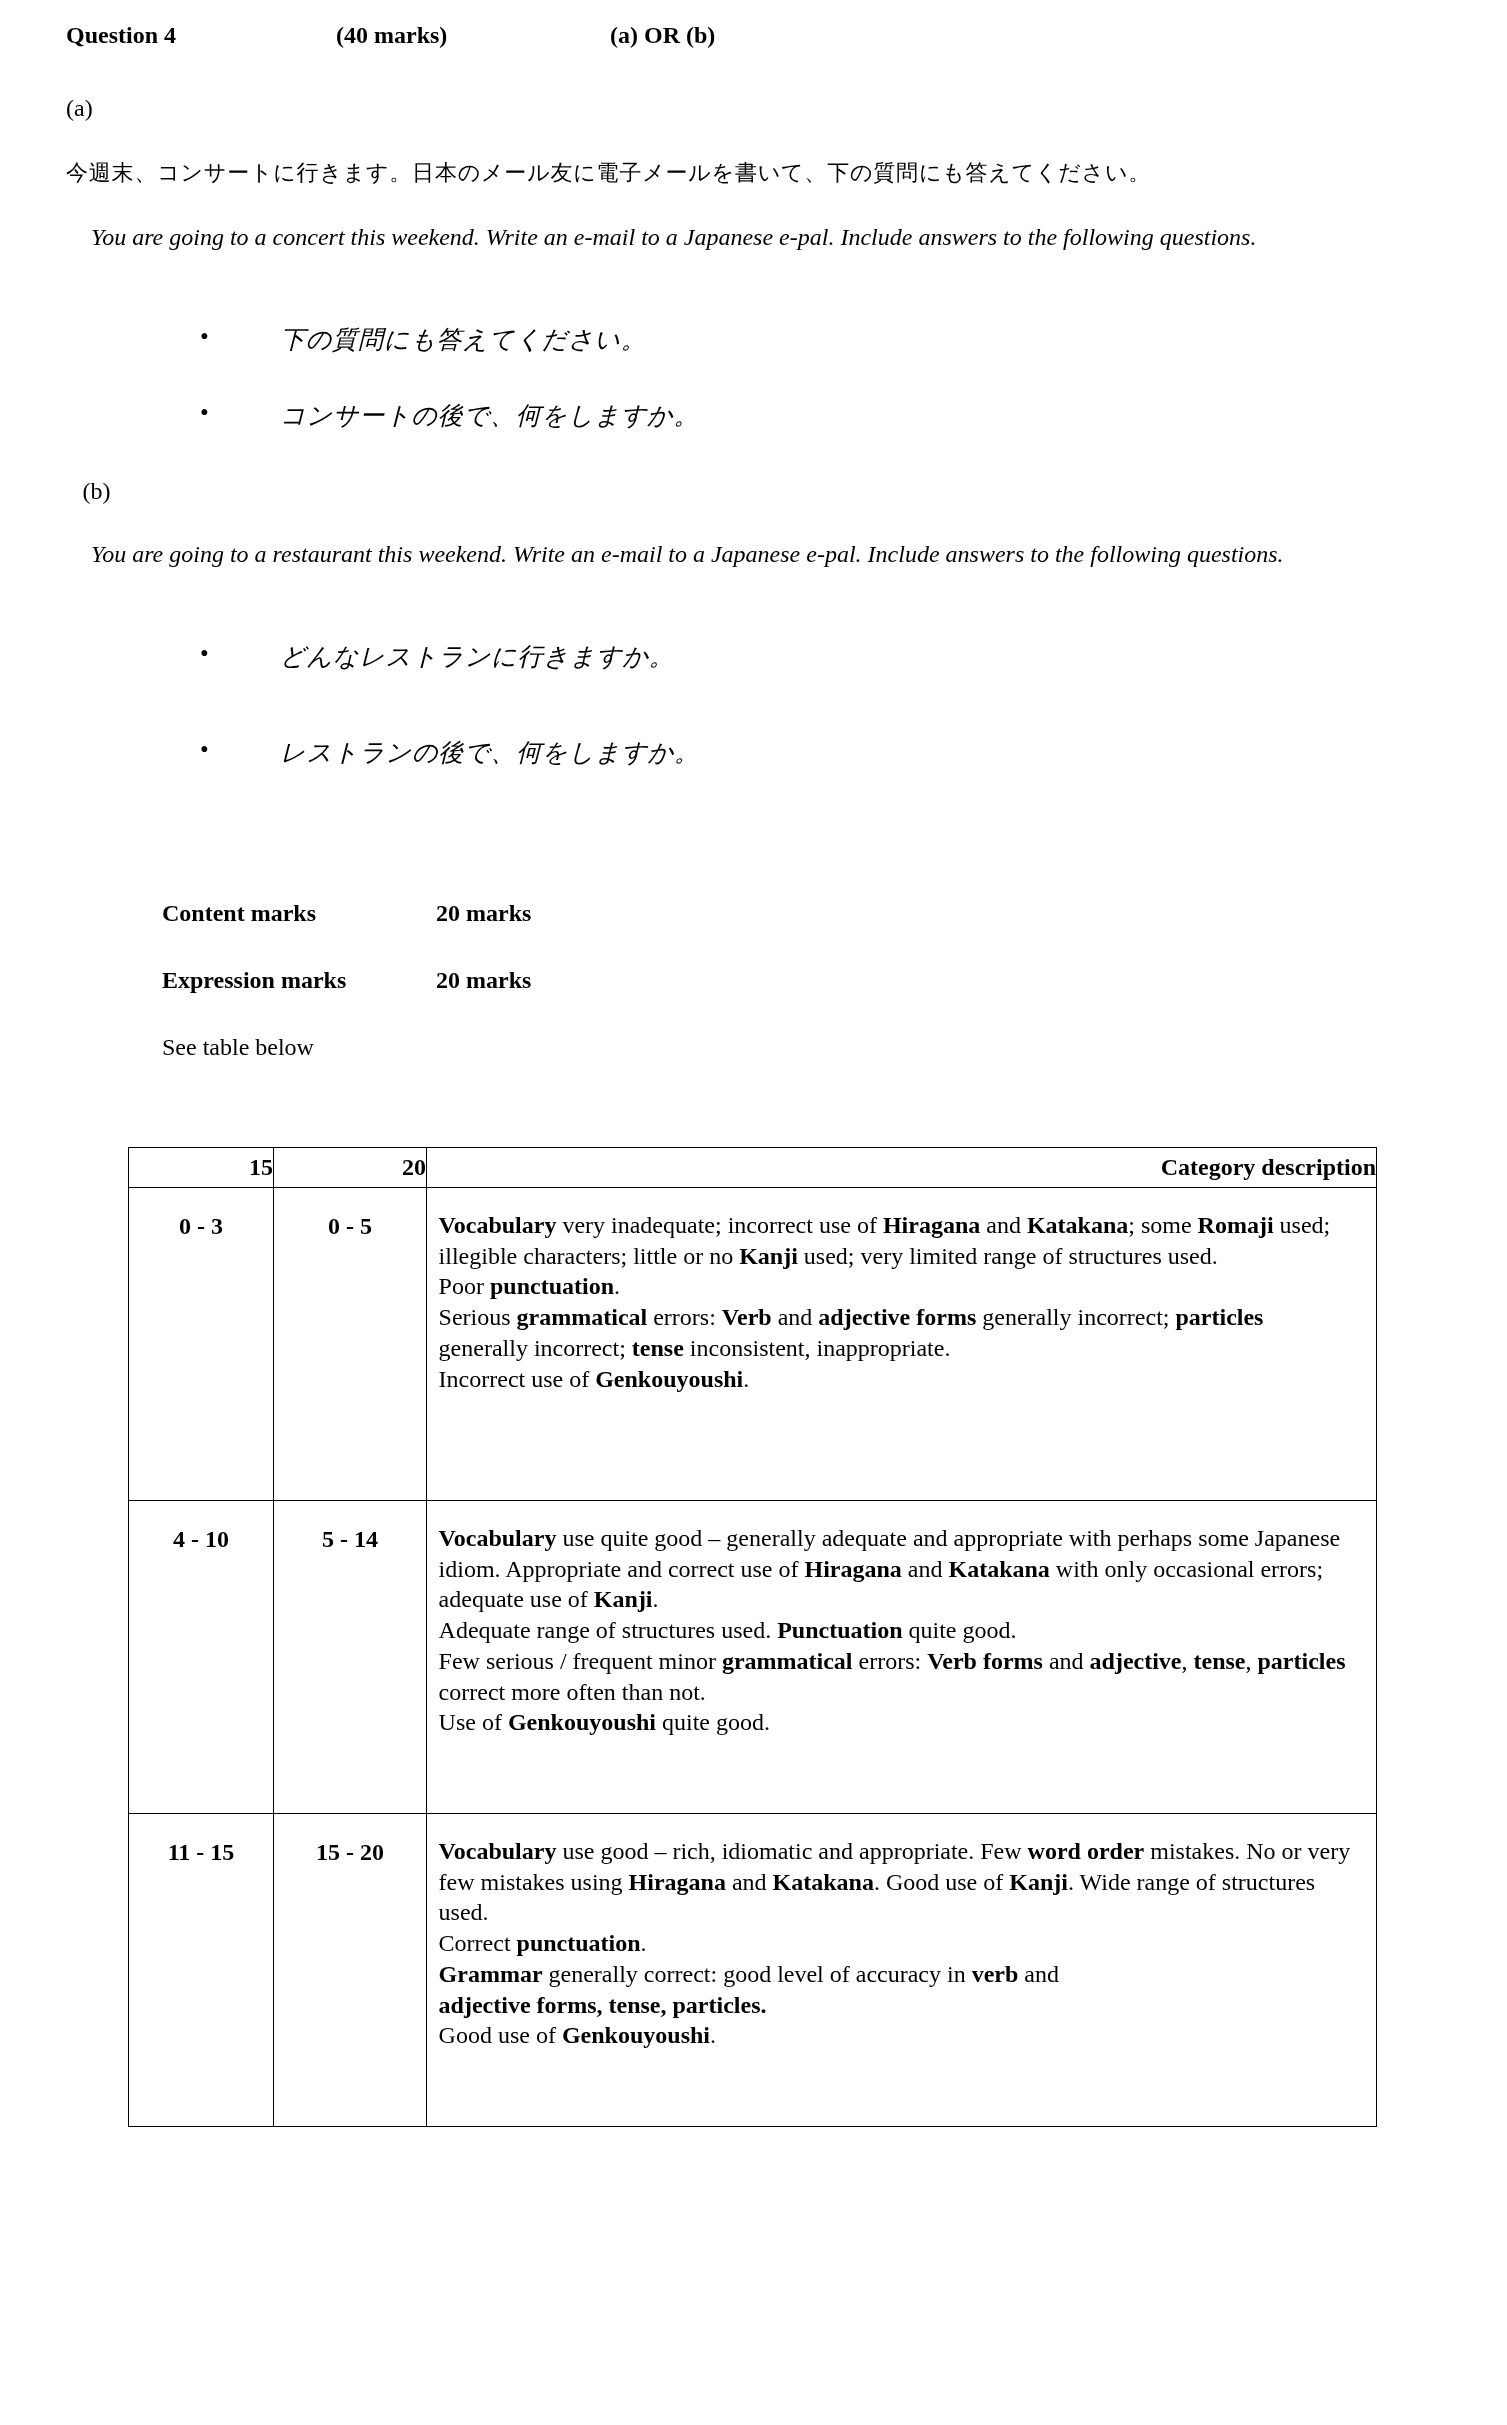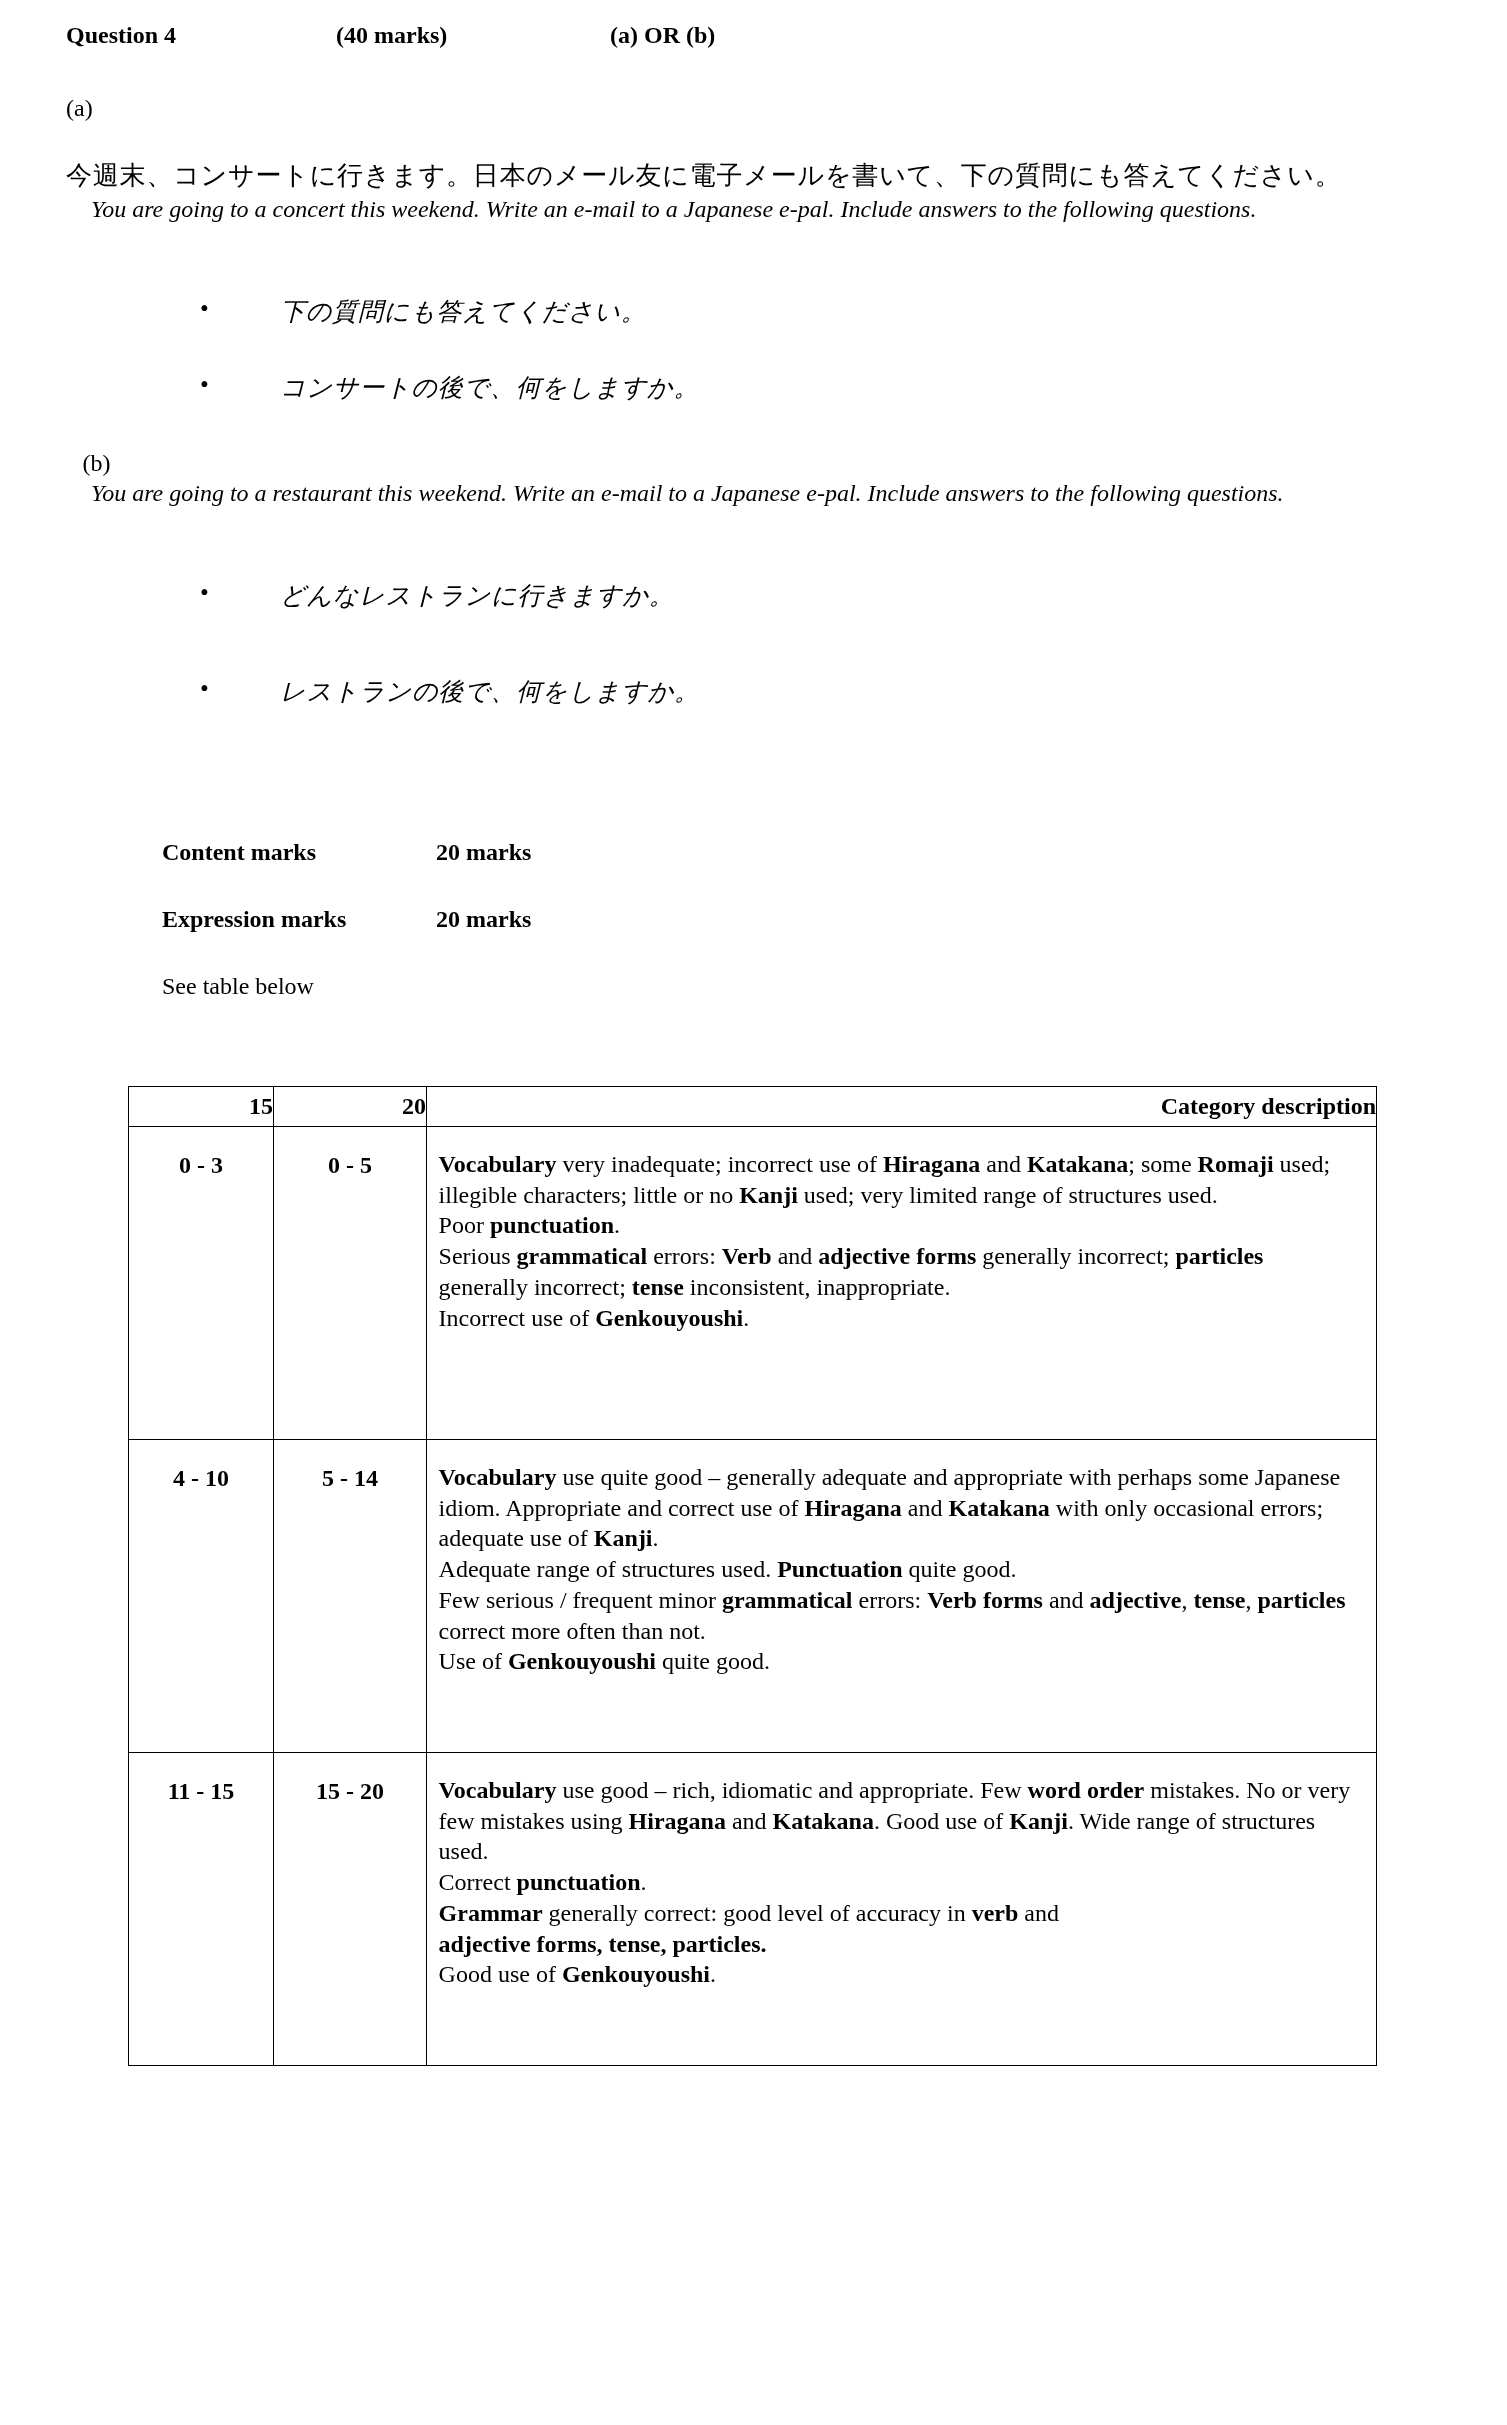--- a/index.html
+++ b/index.html
@@ -14,22 +14,23 @@
   .page { padding: 21.6px 66px 10px 66px; }
 
   
   .header-row { display: flex; font-weight: bold; }
   .header-row .q-num { width: 270px; }
   .header-row .q-marks { width: 274px; }
 
   
   .part-label { margin-top: 46px; }
   .part-label.b-indent { margin-left: 16.6px; }
-  .jp-main { margin-top: 36px; font-size: 26px; letter-spacing: 0.8px; }
+  .jp-main { margin-top: 36px; font-size: 22px; letter-spacing: 0.8px; }
   .en-instruction {
+    margin-top: 33px;
     margin-left: 25px;
     font-style: italic;
     max-width: 1269px;
     line-height: 1.35;
   }
   ul.bullets { margin: 70px 0 0 134px; list-style: none; }
   ul.bullets li { display: flex; font-style: italic; font-size: 25px; margin-bottom: 43px; letter-spacing: 0.8px; }
   ul.bullets li .bullet { width: 80px; font-style: normal; font-size: 25px; }
   ul.bullets.wide-gap li { margin-bottom: 63px; }
 

